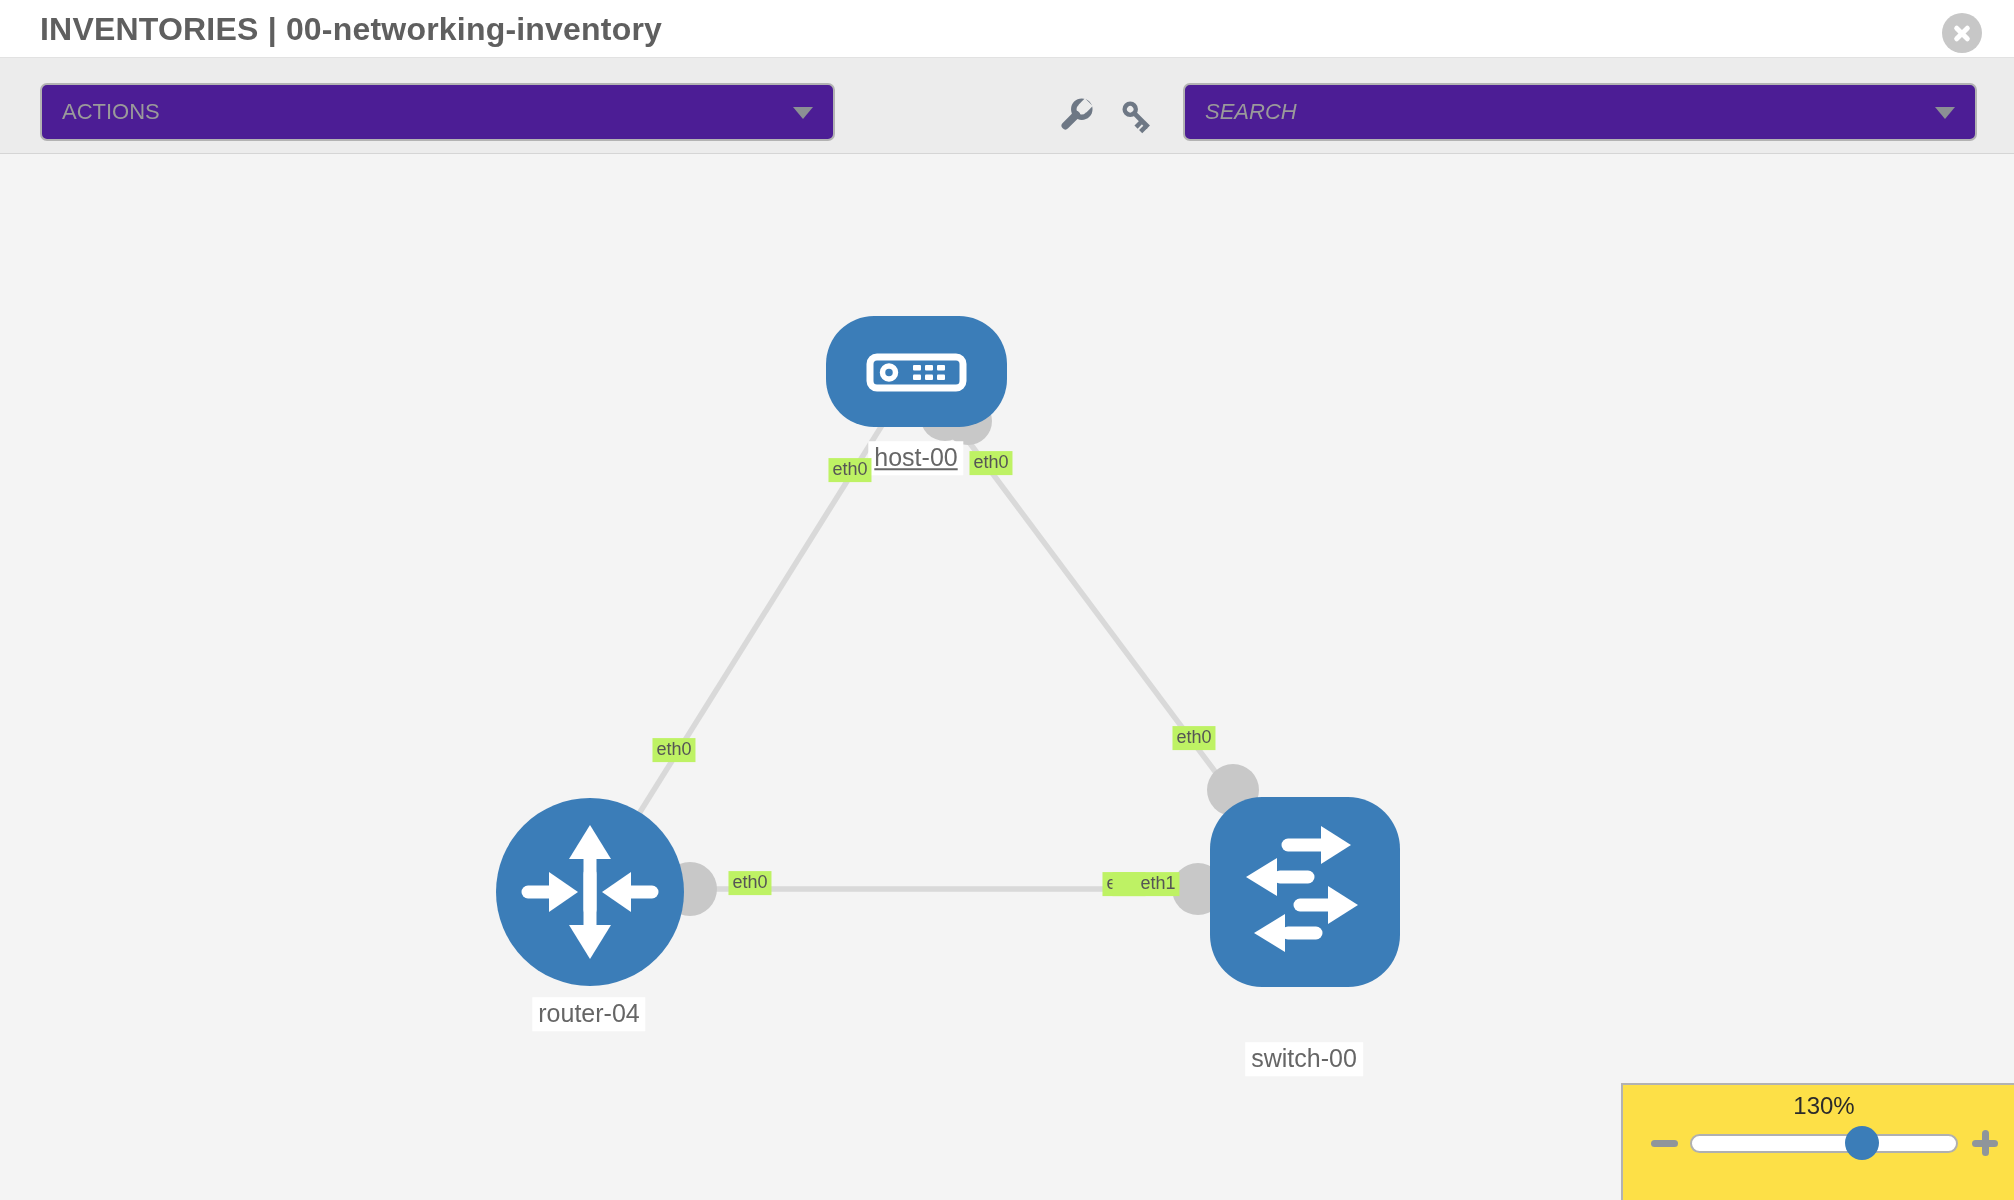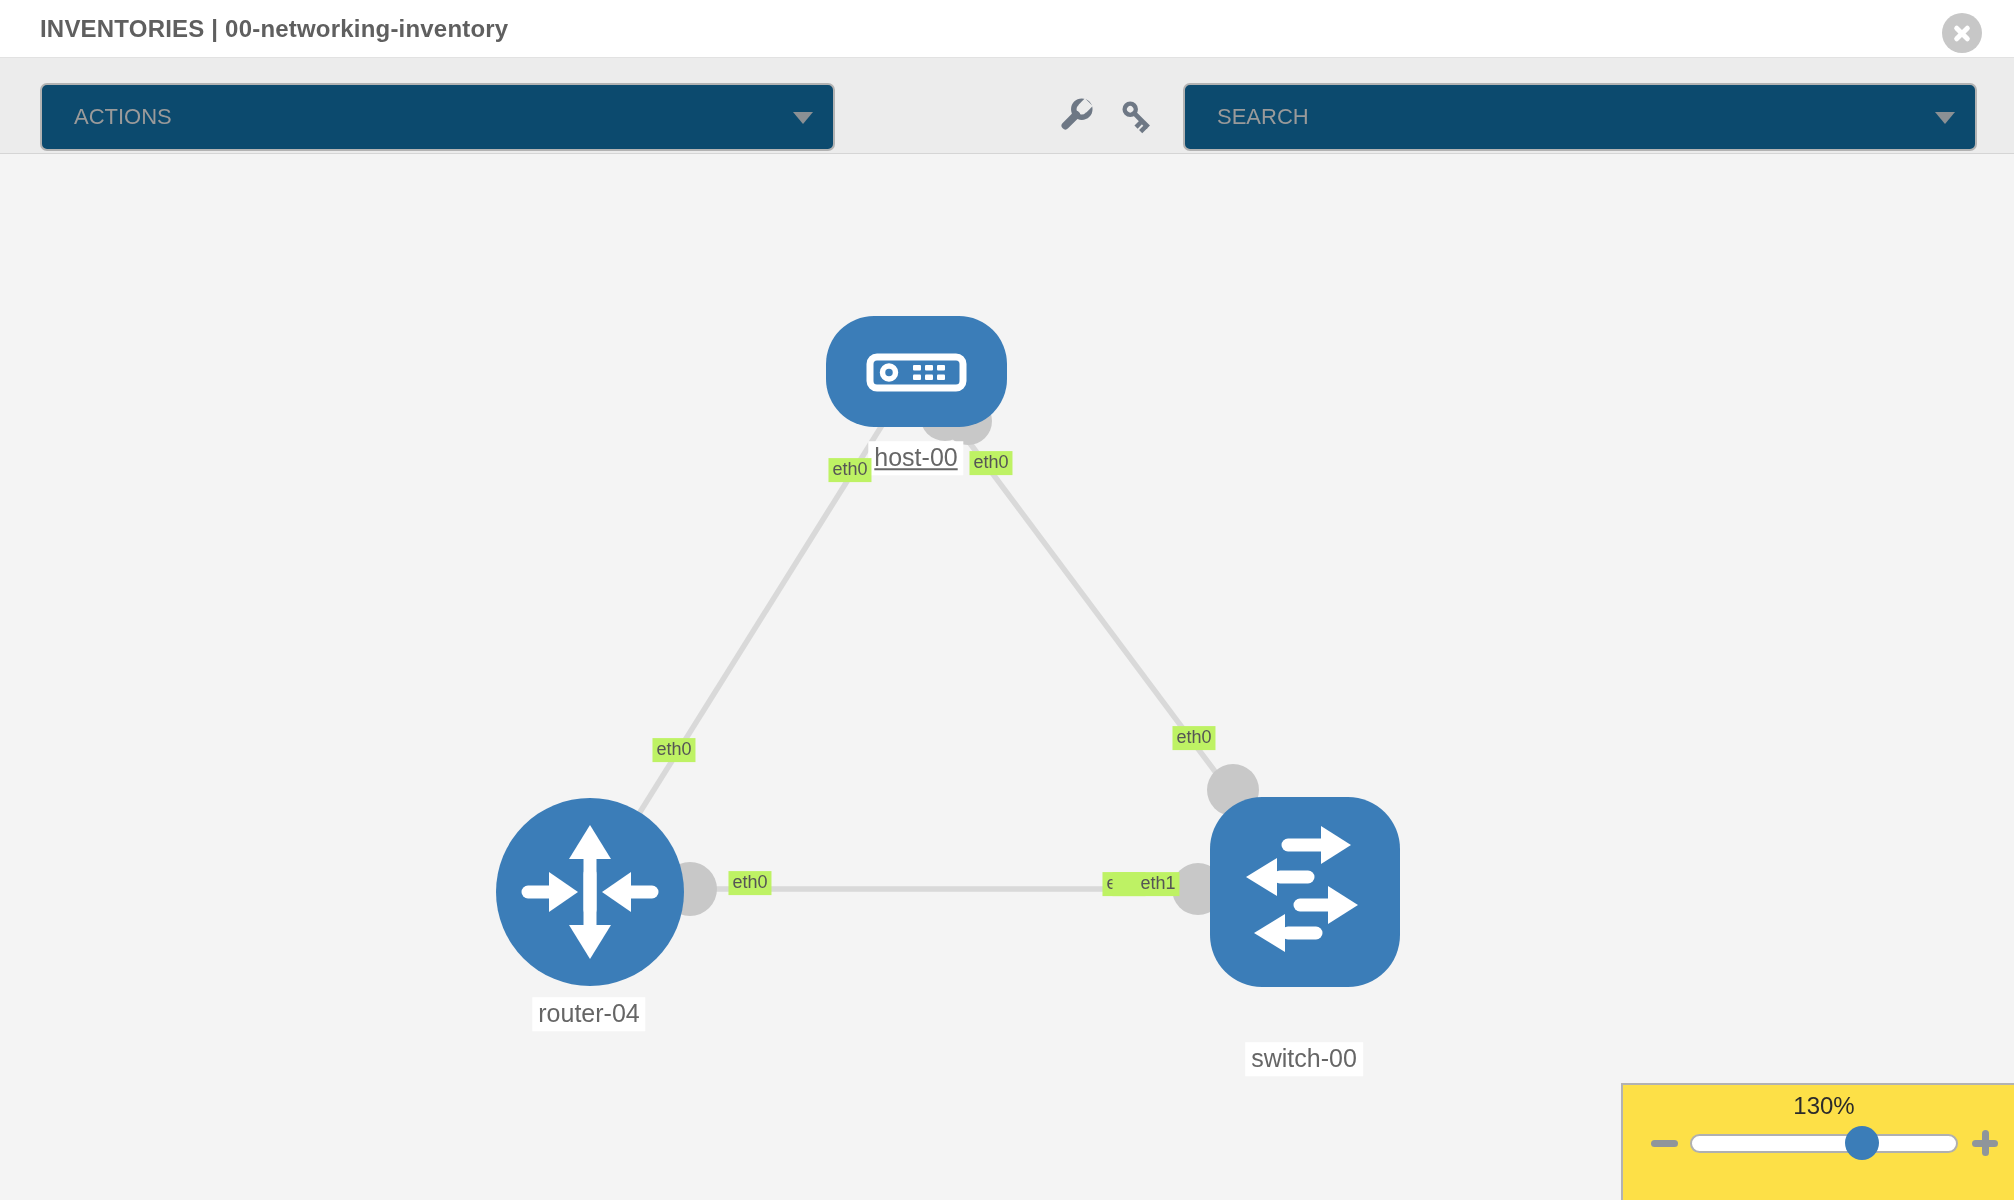--- a/index.html
+++ b/index.html
@@ -3,34 +3,34 @@
 <meta charset="utf-8">
 <style>
   html,body{margin:0;padding:0;background:#f4f4f4;}
   #app{position:relative;width:2014px;height:1200px;overflow:hidden;background:#f4f4f4;
        font-family:"Liberation Sans",sans-serif;}
 
   
   .header{position:absolute;top:0;left:0;width:2014px;height:57px;background:#ffffff;
           border-bottom:1px solid #e2e2e2;z-index:10;}
   .title{position:absolute;left:40px;top:50%;transform:translateY(-50%);
-         font-size:24px;font-weight:bold;color:#5f5f5f;letter-spacing:.2px;}
+         font-size:32px;font-weight:bold;color:#5f5f5f;letter-spacing:.2px;}
   .close-btn{position:absolute;right:32px;top:13px;width:40px;height:40px;border-radius:50%;
              background:#c7c7c7;cursor:pointer;}
   .close-btn .bar{position:absolute;left:10px;top:17.5px;width:20px;height:5px;border-radius:2.5px;background:#fff;}
   .close-btn .bar.a{transform:rotate(45deg);} .close-btn .bar.b{transform:rotate(-45deg);}
 
   
   .toolbar{position:absolute;top:58px;left:0;width:2014px;height:95px;background:#ececec;
            border-bottom:1px solid #d5d5d5;z-index:10;}
-  .dropdown{position:absolute;top:25px;height:68px;background:#0c4a6e;border:2px solid #b3b3b3;
+  .dropdown{position:absolute;top:25px;height:58px;background:#4c1d95;border:2px solid #b3b3b3;
             border-radius:7px;box-sizing:border-box;display:flex;align-items:center;
-            padding:0 32px;font-size:22px;color:#9a9a9a;cursor:pointer;}
+            padding:0 20px;font-size:22px;color:#9a9a9a;cursor:pointer;}
   .dd-actions{left:40px;width:795px;}
-  .dd-search{left:1183px;width:794px;}
+  .dd-search{left:1183px;width:794px;font-style:italic;}
   .caret{position:absolute;right:20px;top:50%;margin-top:-5px;width:0;height:0;
          border-left:10px solid transparent;border-right:10px solid transparent;
          border-top:12px solid #8b9094;}
   .tool-icon{position:absolute;top:39px;width:40px;height:40px;cursor:pointer;}
   .icon-wrench{left:1054px;} .icon-key{left:1118px;}
 
   
   .links-layer{position:absolute;left:0;top:0;z-index:1;}
   .node{position:absolute;z-index:2;background:#3b7db8;cursor:pointer;}
   .node svg{display:block;width:100%;height:100%;}

